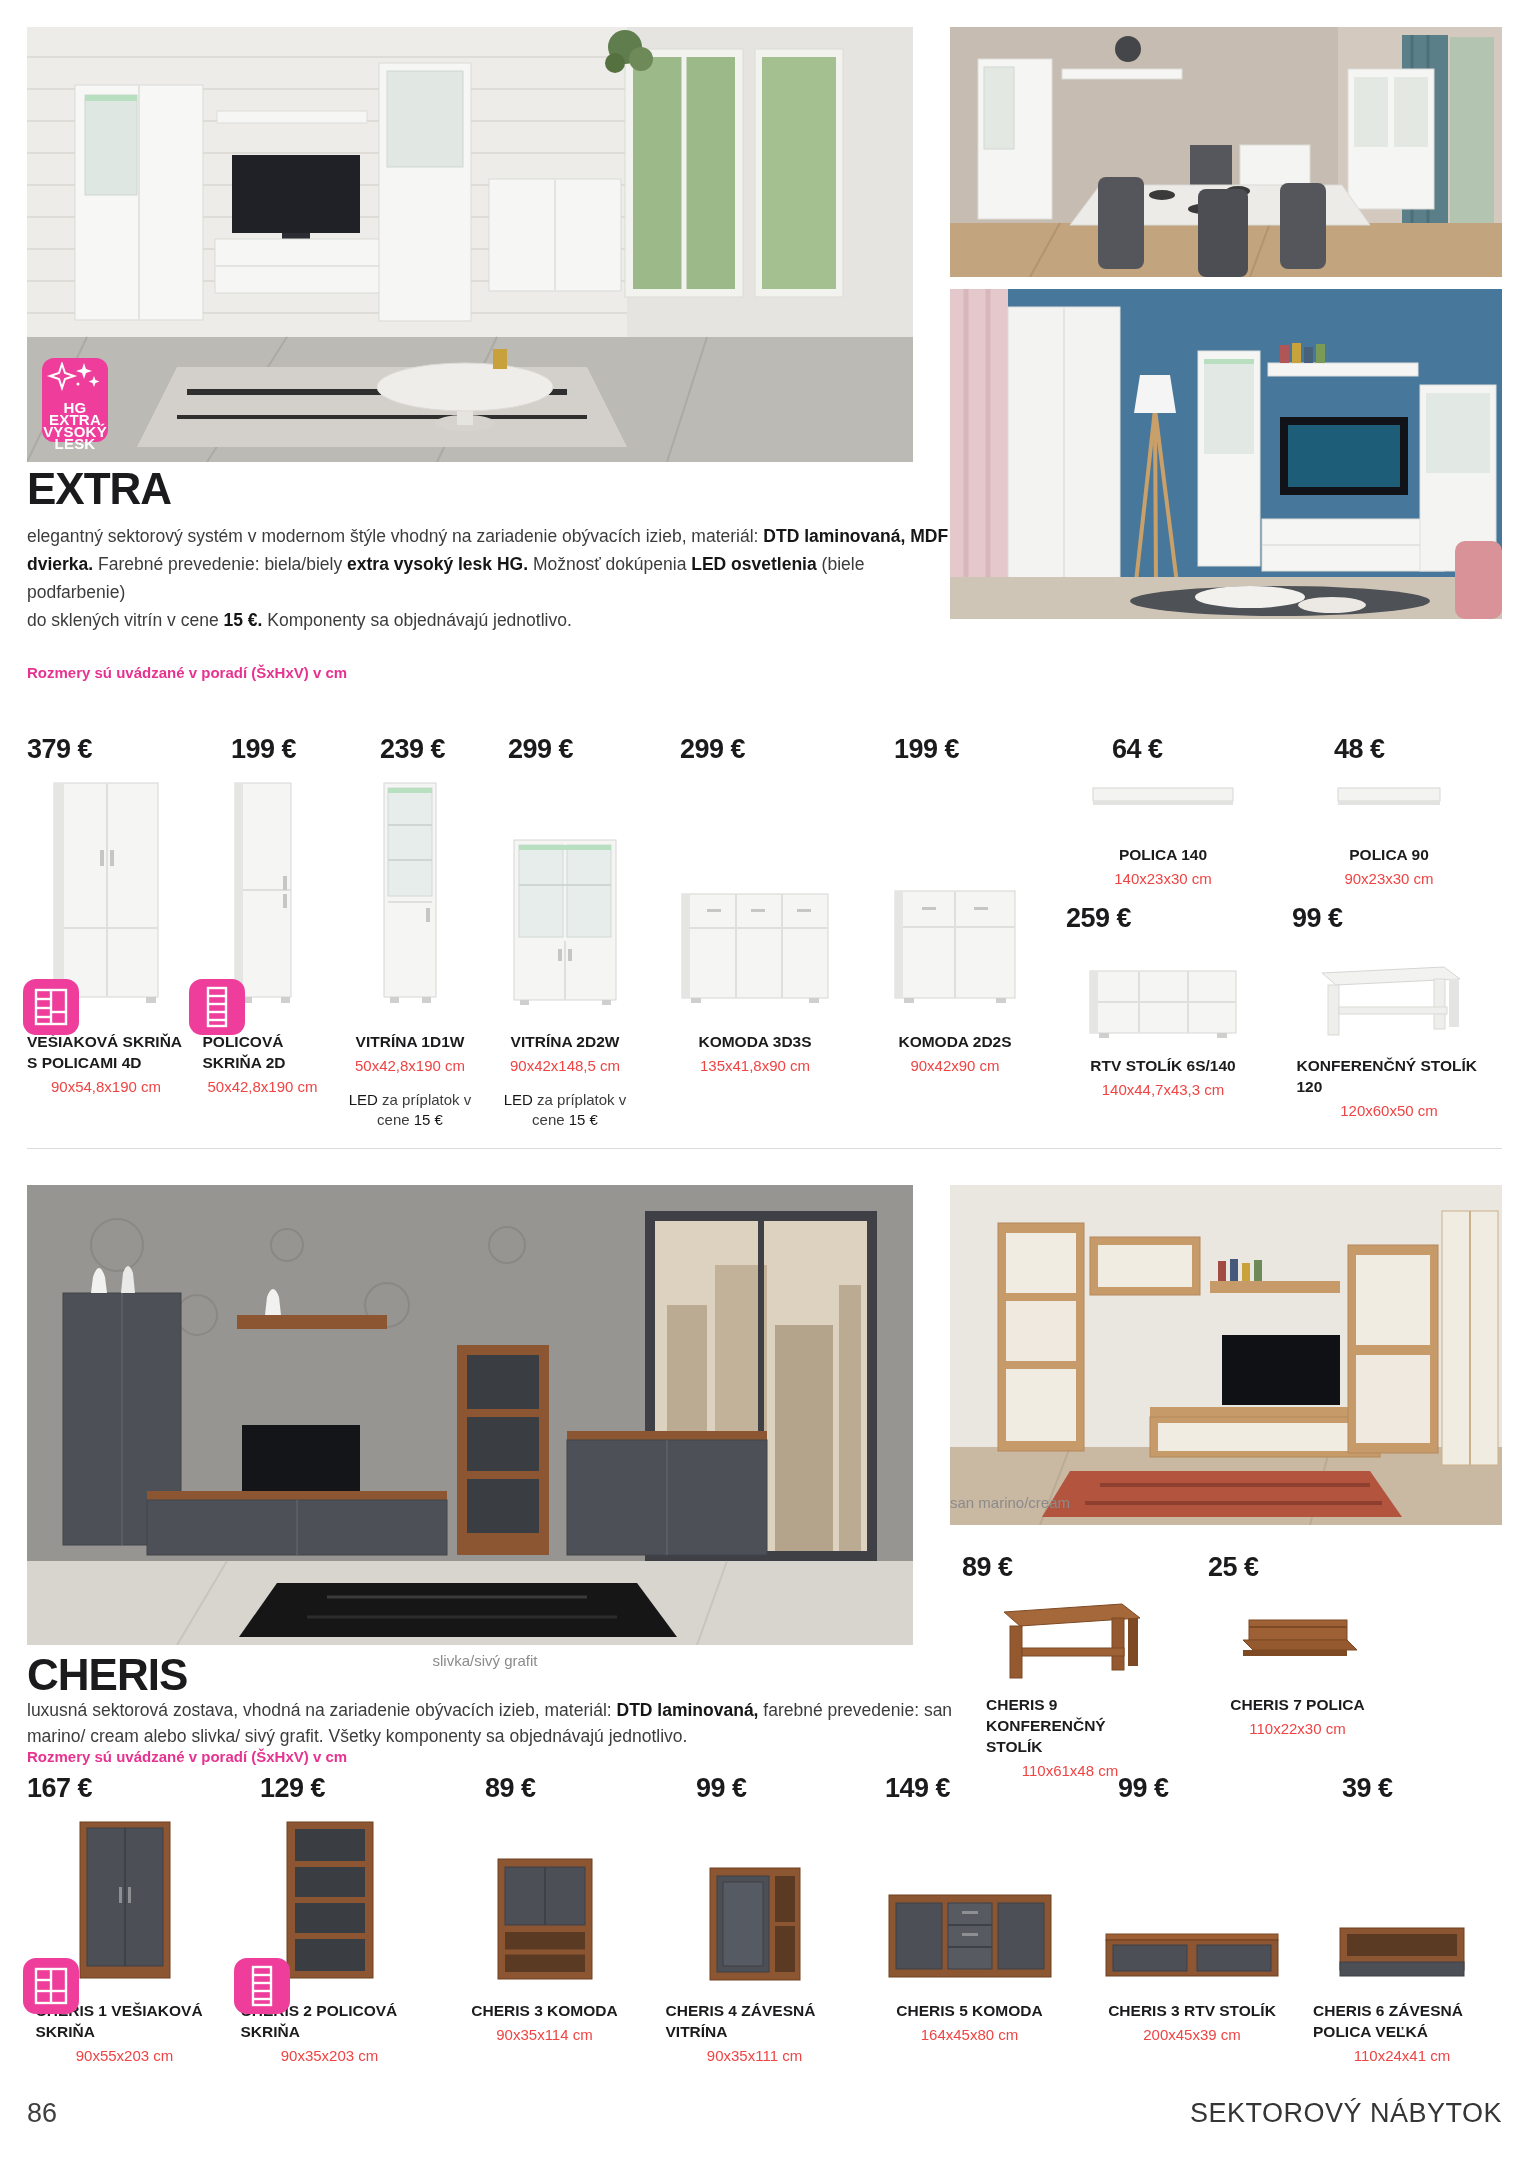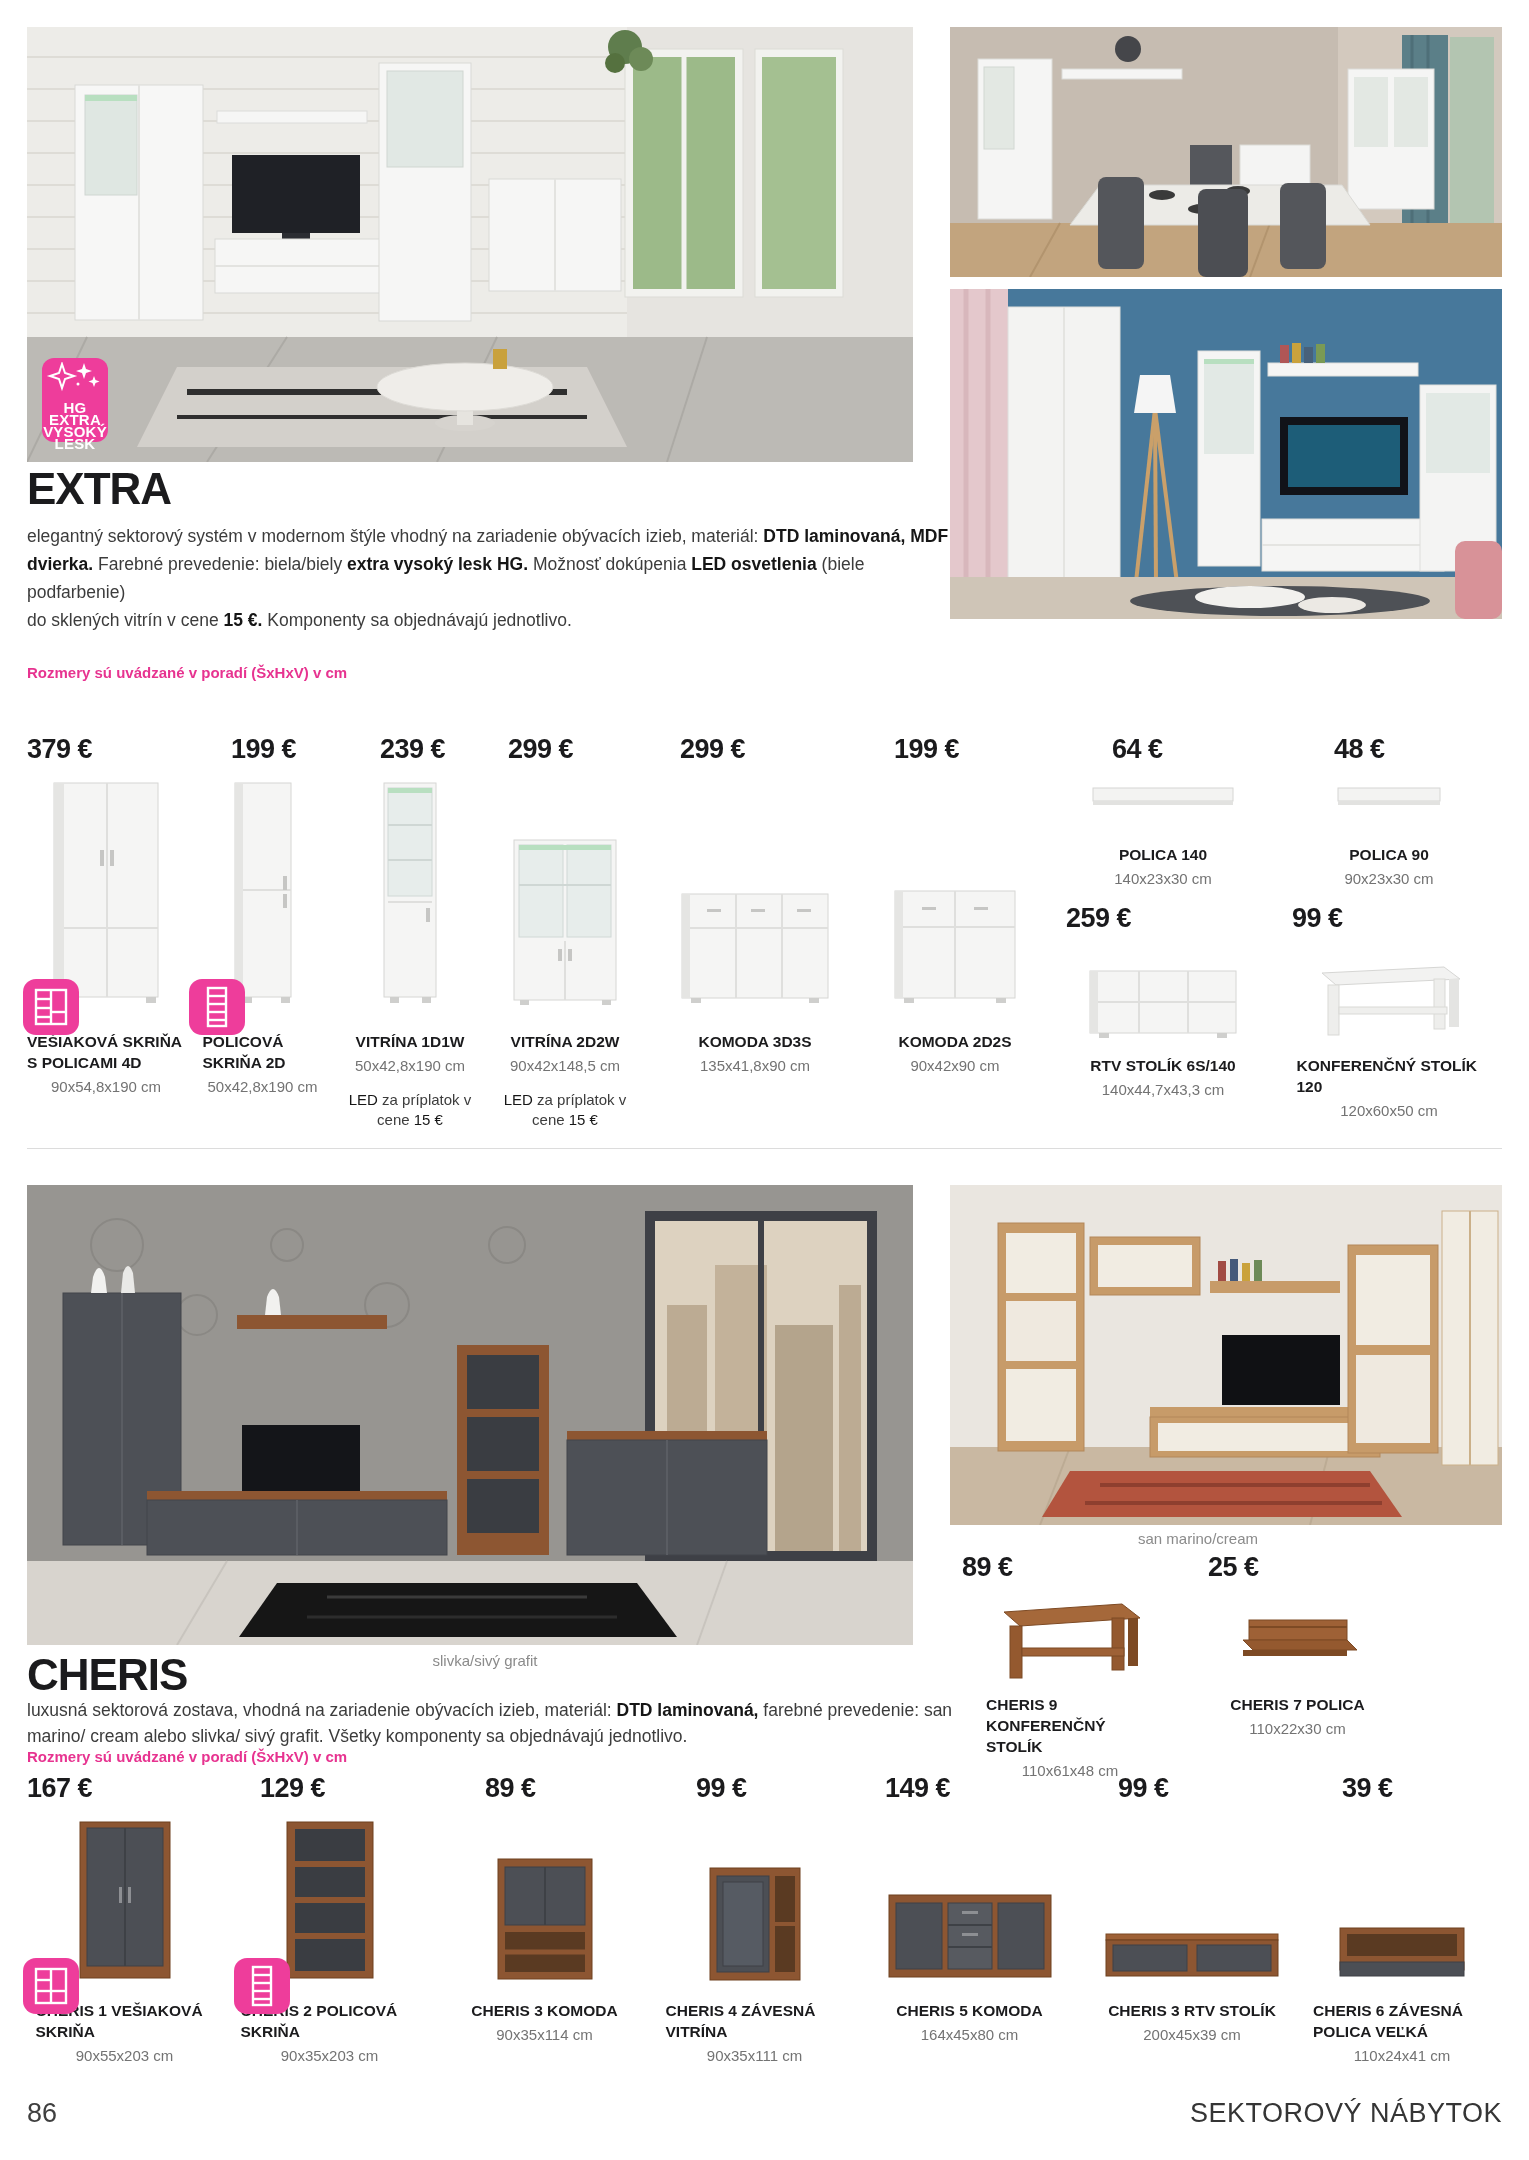--- a/index.html
+++ b/index.html
@@ -15,21 +15,21 @@
   .prow{position:absolute;display:flex;align-items:flex-start}
   .pcol{display:flex;flex-direction:column;align-items:center;box-sizing:border-box}
   .price{font-size:27px;font-weight:800;letter-spacing:-0.5px;height:32px;margin-bottom:14px;
          align-self:flex-start;white-space:nowrap;color:#1b1b1d}
   .imgbox{position:relative;display:flex;align-items:flex-end;justify-content:center;width:100%}
   .imgbox.topalign{align-items:flex-start}
   .h225{height:225px}.h165{height:165px}.h58{height:58px}.h92{height:92px}.h90{height:90px}
   .pname{font-size:15.5px;font-weight:700;text-align:left;line-height:21px;margin-top:26px;color:#1b1b1d}
   .pname.tight{margin-top:6px}
   .cheris-row .pname{margin-top:16px;max-width:178px}
-  .pdims{font-size:15px;color:#737373;text-align:center;line-height:21px;margin-top:3px}
+  .pdims{font-size:15px;color:#ef4444;text-align:center;line-height:21px;margin-top:3px}
   .lednote{font-size:15px;color:#3c3c3c;text-align:center;line-height:20px;margin-top:14px;max-width:150px}
   .lednote .bold{font-weight:400;color:#161616}
   .badge{position:absolute;width:56px;height:56px;left:-4px;bottom:-30px}
   .caption{position:absolute;font-size:15px;color:#8b8b8b}
   .divider{position:absolute;left:27px;width:1475px;height:1px;background:#dcdcdc;top:1148px}
   .hgbadge{position:absolute;left:42px;top:358px;width:66px;height:84px;background:#ee3d9b;
            border-radius:12px;text-align:center;box-sizing:border-box;padding-top:4px}
   .hgbadge .hgtxt{font-size:15px;line-height:12px;font-weight:800;color:#fff;letter-spacing:0.2px}
   .footer-page{position:absolute;left:27px;top:2098px;font-size:27px;color:#3f3f3f}
   .footer-section{position:absolute;right:27px;top:2098px;font-size:27px;color:#353535;letter-spacing:0.5px}
@@ -445,21 +445,21 @@
       <rect x="406" y="70" width="74" height="90" fill="#f1ece2"></rect>
       <rect x="406" y="170" width="74" height="88" fill="#efe9df"></rect>
       <rect x="492" y="26" width="56" height="254" fill="#f1ece2" stroke="#cbb089"></rect>
       <line x1="520" y1="26" x2="520" y2="280" stroke="#cbb089" stroke-width="2"></line>
       <polygon points="120,286 420,286 452,332 92,332" fill="#b3543e"></polygon>
       <line x1="150" y1="300" x2="420" y2="300" stroke="#8e3f2f" stroke-width="4"></line>
       <line x1="135" y1="318" x2="432" y2="318" stroke="#8e3f2f" stroke-width="4"></line>
     </svg>
   </div>
 
-  <div class="caption" style="left:950px;top:1530px;width:496px;text-align:center">san marino/cream</div>
+  <div class="caption" style="left:950px;top:1494px;width:496px;text-align:left">san marino/cream</div>
   <div class="caption" style="left:42px;top:1652px;width:886px;text-align:center">slivka/sivý grafit</div>
 
   <div class="prow" style="left:950px;top:1552px;width:552px">
     <div class="pcol" style="width:240px">
       <div class="price" style="margin-left:12px;margin-bottom:10px">89 €</div>
       <div class="imgbox h90">
         <svg width="148" height="88" viewBox="0 0 148 88">
           <polygon points="8,16 126,8 144,22 24,30" fill="#a5683a" stroke="#7d4a24"></polygon>
           <rect x="14" y="30" width="12" height="52" fill="#94592f" stroke="#7d4a24"></rect>
           <rect x="116" y="22" width="12" height="52" fill="#94592f" stroke="#7d4a24"></rect>

